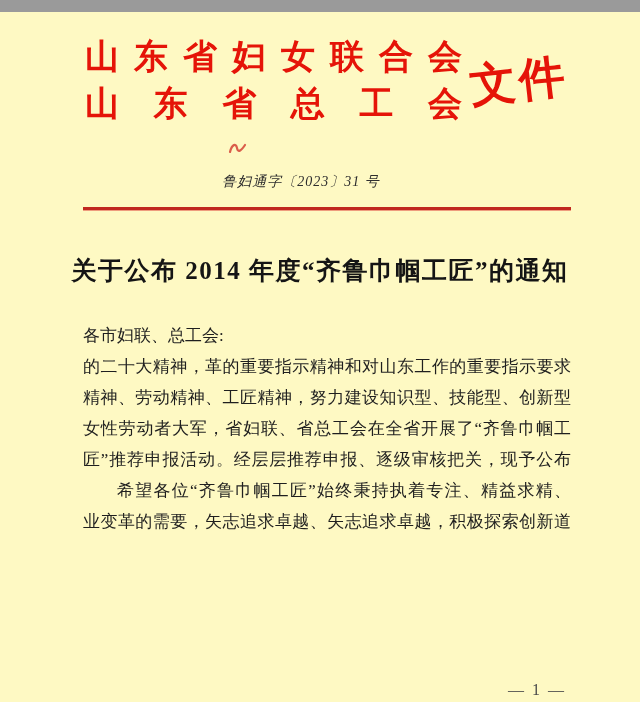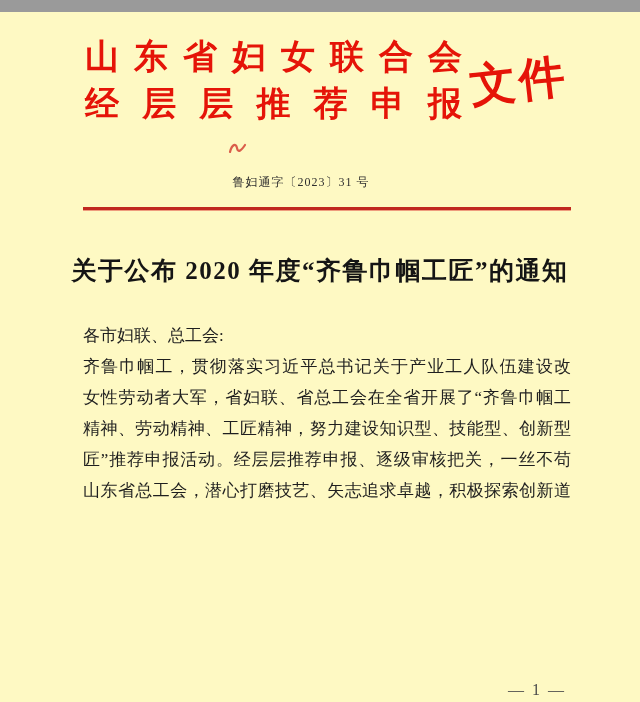--- a/index.html
+++ b/index.html
@@ -36,23 +36,24 @@
     letter-spacing:3px;
     transform:rotate(-6.5deg);
     transform-origin:left center;
     white-space:nowrap;
   }
 
   
   .doc-number{
     position:absolute;left:0;top:157px;width:602px;
     text-align:center;
-    font-size:12px;line-height:26px;
+    font-size:14px;line-height:26px;
     letter-spacing:1px;
     color:#2e2e2e;
+    font-style:italic;
   }
 
   
   .artifact{position:absolute;left:227px;top:127px;opacity:.8;}
 
   
   .red-rule{
     position:absolute;left:83px;top:195px;width:488px;height:3px;
     background:var(--rule-red,#c0281f);
     box-shadow:0 1px 0 rgba(224,80,70,.55);
@@ -92,39 +93,40 @@
     white-space:nowrap;
   }
 </style>
 </head>
 <body>
 
 <div class="page">
 
   <div class="org-block">
     <div class="org-line">山东省妇女联合会</div>
-    <div class="org-line second">经层层推荐申报</div>
+    <div class="org-line second">山东省总工会</div>
   </div>
 
   <div class="doc-type">文件</div>
 
   <div class="doc-number">鲁妇通字〔2023〕31 号</div>
 
   <svg class="artifact" width="21" height="19" viewBox="0 0 21 19">
     <path d="M3 13 C5 5, 9 4, 10 9 C11 14, 14 12, 18 6" fill="none" stroke="#d2382d" stroke-width="2.2" stroke-linecap="round"></path>
   </svg>
 
   <div class="red-rule"></div>
 
-  <h1 class="title">关于公布 2020 年度“齐鲁巾帼工匠”的通知</h1>
+  <h1 class="title">关于公布 2014 年度“齐鲁巾帼工匠”的通知</h1>
 
   <div class="body">
     <div class="ln plain">各市妇联、总工会:</div>
-    <div class="ln just">齐鲁巾帼工，贯彻落实习近平总书记关于产业工人队伍建设改</div>
+    <div class="ln just">的二十大精神，革的重要指示精神和对山东工作的重要指示要求</div>
+    <div class="ln just">精神、劳动精神、工匠精神，努力建设知识型、技能型、创新型</div>
     <div class="ln just">女性劳动者大军，省妇联、省总工会在全省开展了“齐鲁巾帼工</div>
-    <div class="ln just">精神、劳动精神、工匠精神，努力建设知识型、技能型、创新型</div>
-    <div class="ln just">匠”推荐申报活动。经层层推荐申报、逐级审核把关，一丝不苟</div>
-    <div class="ln just">山东省总工会，潜心打磨技艺、矢志追求卓越，积极探索创新道</div>
+    <div class="ln just">匠”推荐申报活动。经层层推荐申报、逐级审核把关，现予公布</div>
+    <div class="ln just indent">希望各位“齐鲁巾帼工匠”始终秉持执着专注、精益求精、</div>
+    <div class="ln just">业变革的需要，矢志追求卓越、矢志追求卓越，积极探索创新道</div>
   </div>
 
   <div class="page-number">— 1 —</div>
 
 </div>
 
 </body></html>

